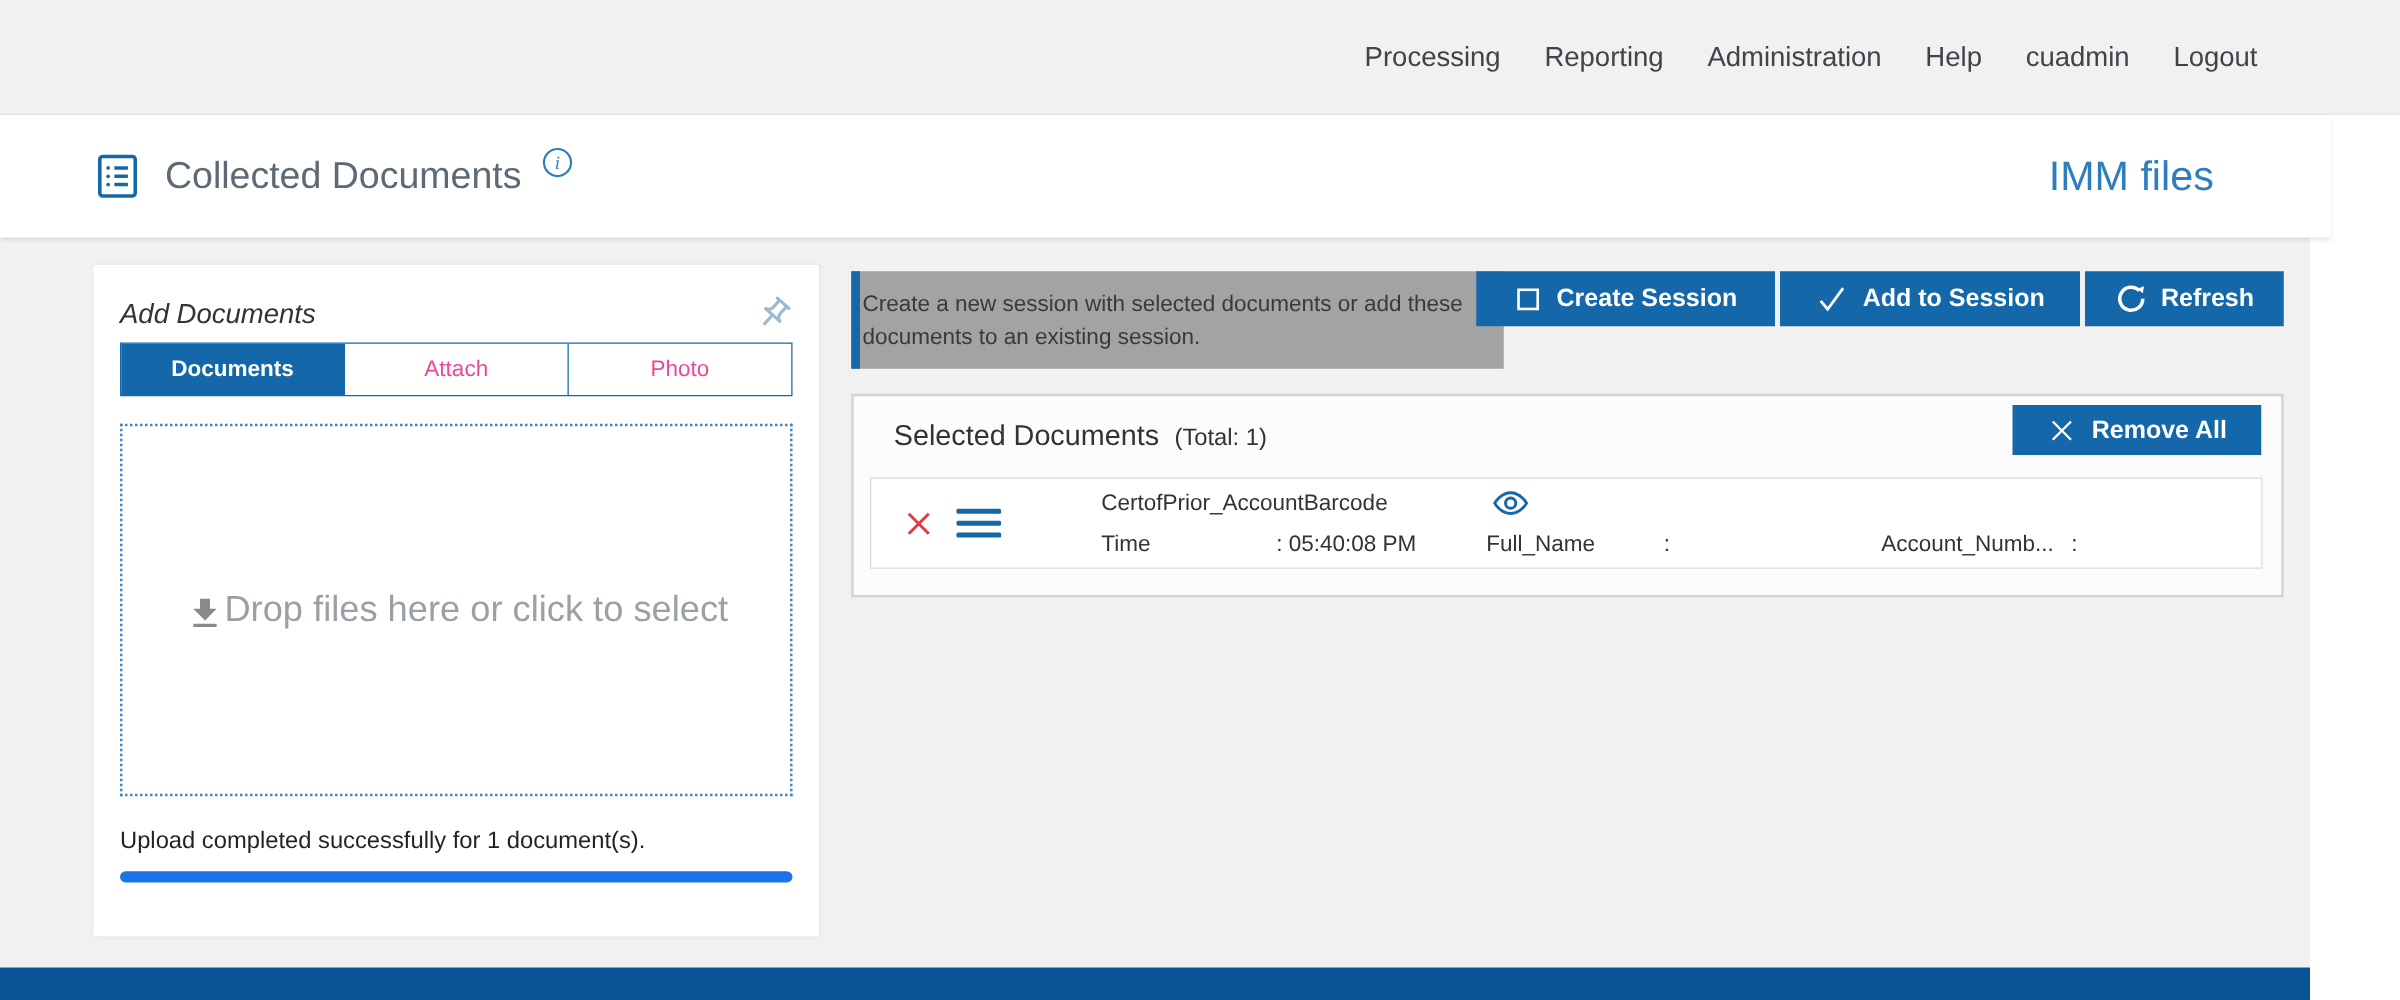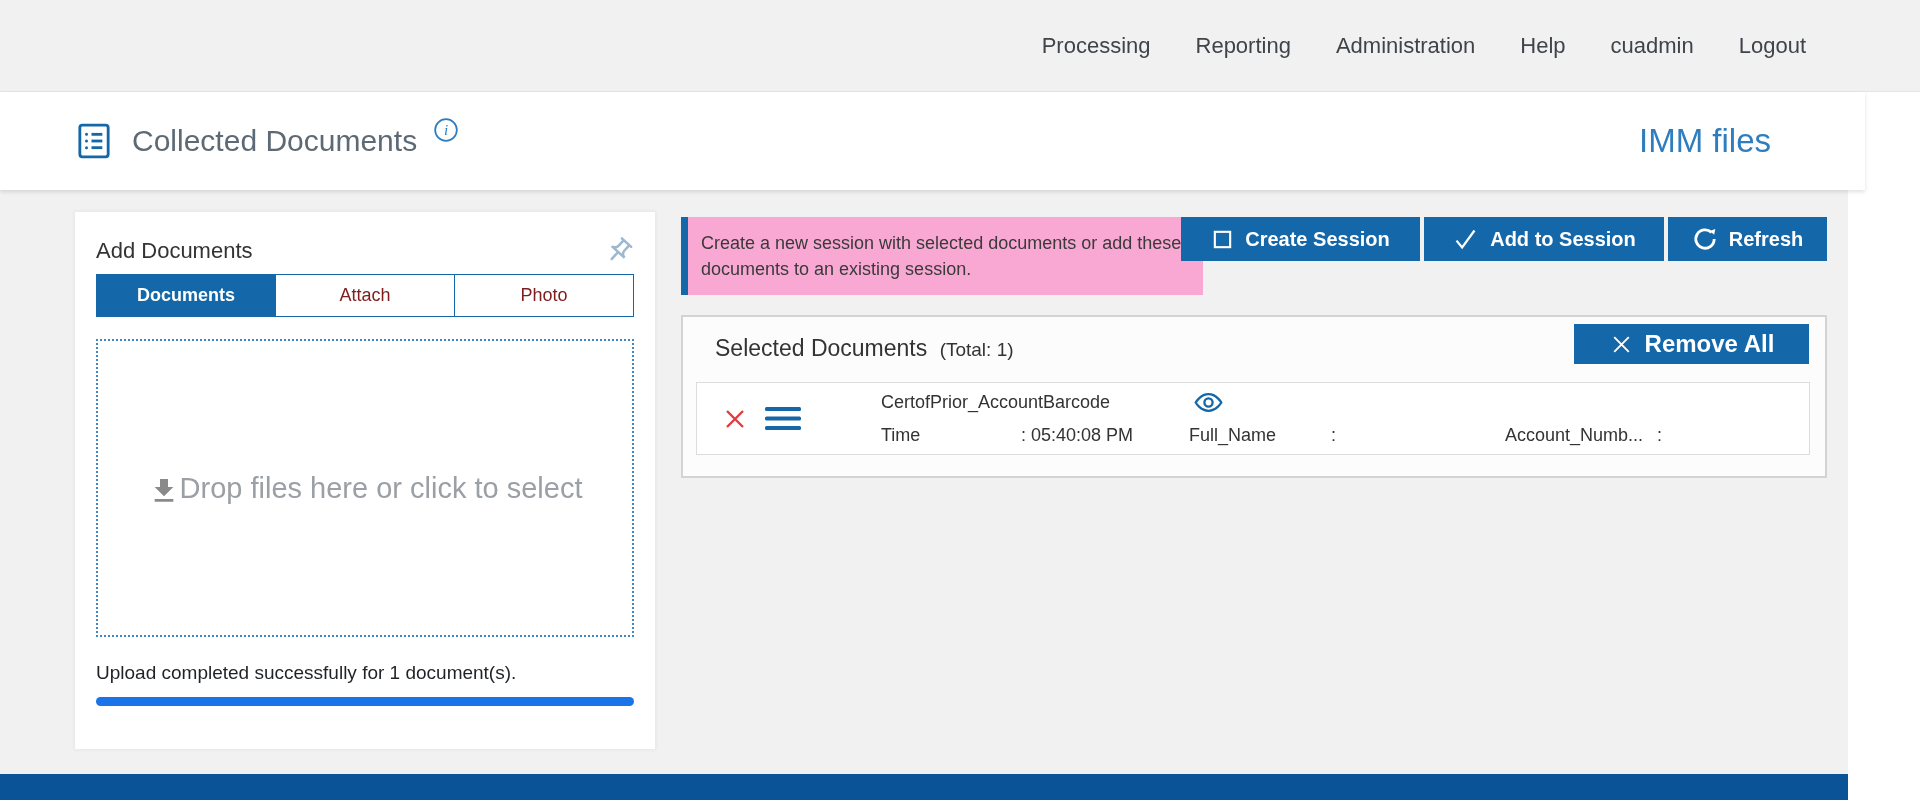--- a/index.html
+++ b/index.html
@@ -9,21 +9,21 @@
     background: #ffffff;
     position: relative;
     overflow: hidden;
   }
 
   
   .topnav {
     position: absolute; top: 0; left: 0; width: 1920px; height: 92px;
     background: #f1f1f2; border-bottom: 1px solid #e4e4e4;
     display: flex; align-items: center; justify-content: flex-end;
-    gap: 45px; padding-right: 114px;
+    gap: 35px; padding-right: 114px;
   }
   .nav-item { font-size: 22px; color: #3f4449; cursor: pointer; white-space: nowrap; }
 
   
   .header {
     position: absolute; top: 92px; left: 0; width: 1865px; height: 98px;
     background: #ffffff; box-shadow: 0 2px 4px rgba(0,0,0,.12);
     display: flex; align-items: center; z-index: 2;
   }
   .header-icon { margin-left: 74px; display: flex; }
@@ -41,46 +41,46 @@
     background: #0a5396;
   }
 
   
   .card {
     position: absolute; left: 74px; top: 21px; width: 582px; height: 539px;
     background: #ffffff; border: 1px solid #ebebeb; box-shadow: 0 0 3px rgba(0,0,0,.06);
     padding: 0 21px;
   }
   .card-header { display: flex; justify-content: space-between; align-items: center; margin-top: 24px; }
-  .card-title { font-size: 22px; color: #333333; }
+  .card-title { font-size: 22px; color: #333333; font-style: italic; }
   .pin { display: flex; cursor: pointer; }
 
   .tabs { margin-top: 8px; display: flex; border: 1px solid #1467a8; height: 43px; background: #ffffff; }
   .tab {
     flex: 1; display: flex; align-items: center; justify-content: center;
-    font-size: 18px; color: #7f1d1d; cursor: pointer; border-right: 1px solid #1467a8;
+    font-size: 18px; color: #ec4899; cursor: pointer; border-right: 1px solid #1467a8;
   }
   .tab:last-child { border-right: none; }
   .tab.active { background: #1467a8; color: #ffffff; font-weight: bold; }
 
   .dropzone {
     margin-top: 22px; height: 298px; border: 2px dotted #4486bd;
     display: flex; align-items: center; justify-content: center; gap: 0;
     color: #9aa0a6; font-size: 29px; cursor: pointer;
   }
   .dl { display: flex; margin-top: 6px; }
 
   .upload-status { margin-top: 25px; font-size: 19px; color: #1f2327; }
   .progress { margin-top: 13px; height: 9px; width: 100%; border-radius: 5px; background: #1a73e8; }
 
   
   .note {
     position: absolute; left: 681px; top: 27px; width: 522px; min-height: 75px;
-    background: #f9a8d4; border-left: 7px solid #1467a8;
-    padding: 13px 16px 13px 13px; font-size: 18px; line-height: 1.45; color: #3a3a3a;
+    background: #a3a3a3; border-left: 7px solid #1467a8;
+    padding: 13px 16px 13px 2px; font-size: 18px; line-height: 1.45; color: #3a3a3a;
   }
 
   
   .actions { position: absolute; left: 1181px; top: 27px; display: flex; gap: 4px; }
   .btn {
     height: 44px; background: #1467a8; color: #ffffff; border: none; cursor: pointer;
     display: flex; align-items: center; justify-content: center; gap: 11px;
     font-family: "Liberation Sans", sans-serif; font-size: 20px; font-weight: bold;
   }
   .w-create { width: 239px; justify-content: center; }
@@ -88,21 +88,21 @@
   .w-refresh { width: 159px; }
   .btn-icon { display: flex; }
 
   
   .panel {
     position: absolute; left: 681px; top: 125px; width: 1146px; height: 163px;
     background: #fcfcfc; border: 2px solid #d3d3d3;
   }
   .panel-title { position: absolute; left: 32px; top: 18px; font-size: 23px; color: #333333; }
   .panel-title .total { font-size: 19px; margin-left: 6px; }
-  .remove-all { position: absolute; right: 16px; top: 7px; width: 235px; height: 40px; font-size: 24px; }
+  .remove-all { position: absolute; right: 16px; top: 7px; width: 199px; height: 40px; font-size: 20px; }
 
   .doc-row {
     position: absolute; left: 13px; top: 65px; width: 1114px; height: 73px;
     background: #ffffff; border: 1px solid #dcdcdc;
     display: flex; align-items: center;
   }
   .row-x { margin-left: 18px; width: 40px; display: flex; justify-content: center; cursor: pointer; }
   .row-menu { margin-left: 10px; width: 36px; display: flex; justify-content: center; cursor: grab; }
   .row-content { margin-left: 80px; display: flex; flex-direction: column; }
   .line1 { display: flex; align-items: center; font-size: 18px; color: #333333; }

